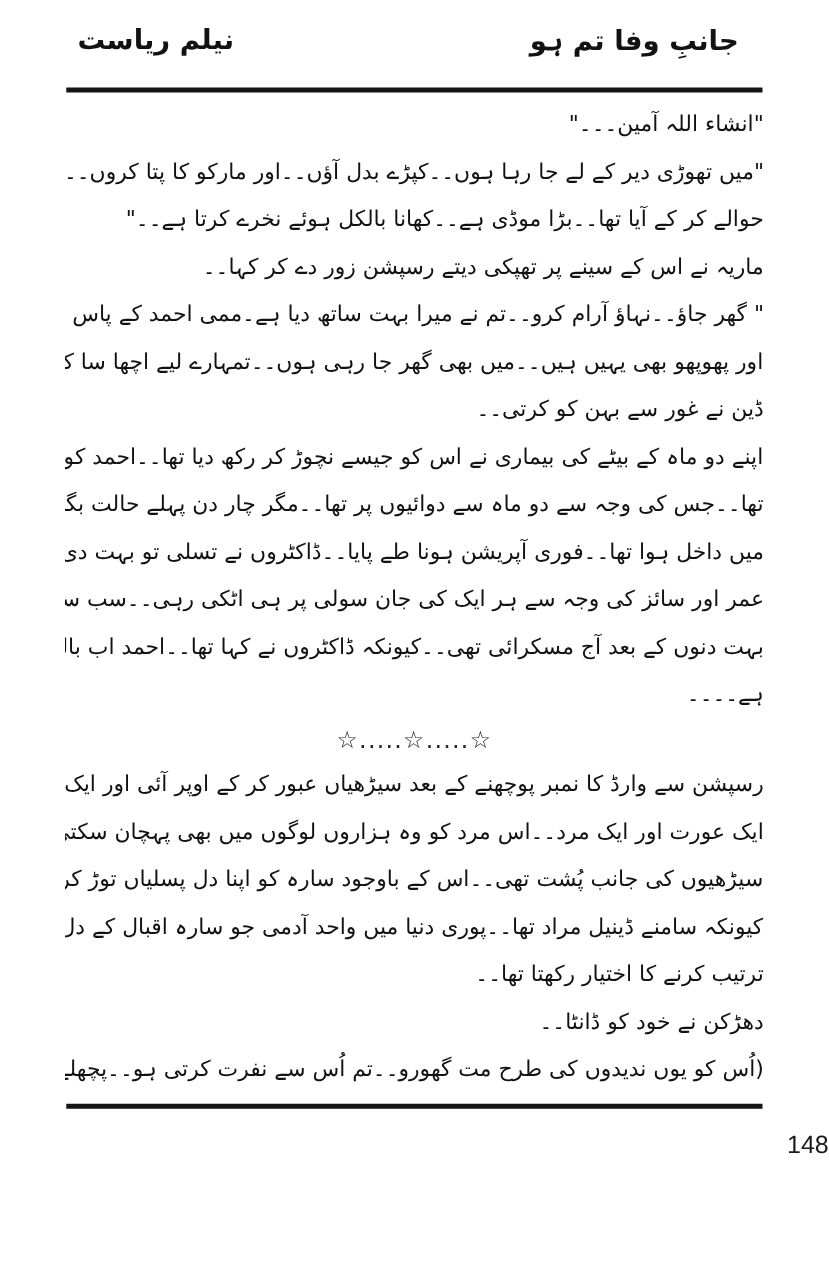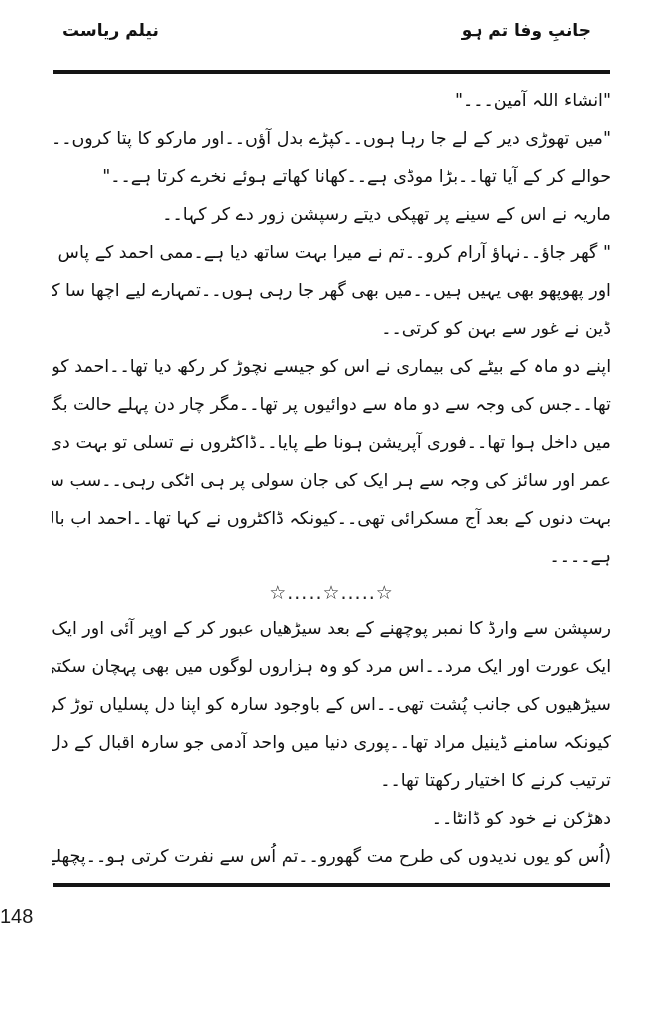--- a/index.html
+++ b/index.html
@@ -22,21 +22,21 @@
     height: 70px;
     padding: 20px 72px 0 62px;
     display: flex;
     flex-direction: row-reverse;      
     justify-content: space-between;
     align-items: flex-start;
   }
   .header .book-title,
   .header .author-name {
     direction: rtl;
-    font-size: 17px;
+    font-size: 22px;
     font-weight: bold;
     white-space: nowrap;
   }
   .rule {
     height: 4px;
     background: #151515;
     margin: 0 53px;
   }
   
   .body-text {
@@ -60,21 +60,21 @@
     line-height: 34px;
     height: 34px;
     color: #222222;
     letter-spacing: 1px;
   }
   
   .footer-rule {
     margin-top: 8px;
   }
   .page-number {
-    text-align: left;
+    text-align: right;
     margin-top: 18px;
     font-family: "Liberation Sans", "DejaVu Sans", sans-serif;
     font-size: 20px;
     color: #1a1a1a;
   }
 </style>
 </head>
 <body>
 
 <div class="page">
@@ -82,21 +82,21 @@
   <div class="header">
     <div class="book-title" lang="ur">جانبِ وفا تم ہو</div>
     <div class="author-name" lang="ur">نیلم ریاست</div>
   </div>
 
   <div class="rule"></div>
 
   <div class="body-text" lang="ur">
     <div class="text-line">"انشاء اللہ آمین۔۔۔"</div>
     <div class="text-line">"میں تھوڑی دیر کے لے جا رہا ہوں۔۔کپڑے بدل آؤں۔۔اور مارکو کا پتا کروں۔۔ڈرائیور کے</div>
-    <div class="text-line">حوالے کر کے آیا تھا۔۔بڑا موڈی ہے۔۔کھانا کھاتے ہوئے نخرے کرتا ہے۔۔"</div>
+    <div class="text-line">حوالے کر کے آیا تھا۔۔بڑا موڈی ہے۔۔کھانا بالکل ہوئے نخرے کرتا ہے۔۔"</div>
     <div class="text-line">ماریہ نے اس کے سینے پر تھپکی دیتے رسپشن زور دے کر کہا۔۔</div>
     <div class="text-line">" گھر جاؤ۔۔نہاؤ آرام کرو۔۔تم نے میرا بہت ساتھ دیا ہے۔ممی احمد کے پاس ہیں۔اس کی دادی</div>
     <div class="text-line">اور پھوپھو بھی یہیں ہیں۔۔میں بھی گھر جا رہی ہوں۔۔تمہارے لیے اچھا سا کھانا بنا کر لاؤں گی۔۔</div>
     <div class="text-line">ڈین نے غور سے بہن کو کرتی۔۔</div>
     <div class="text-line">اپنے دو ماہ کے بیٹے کی بیماری نے اس کو جیسے نچوڑ کر رکھ دیا تھا۔۔احمد کو پیدائشی طور پر دل میں مسئلہ</div>
     <div class="text-line">تھا۔۔جس کی وجہ سے دو ماہ سے دوائیوں پر تھا۔۔مگر چار دن پہلے حالت بگڑ جانے کی وجہ سے ہسپتال</div>
     <div class="text-line">میں داخل ہوا تھا۔۔فوری آپریشن ہونا طے پایا۔۔ڈاکٹروں نے تسلی تو بہت دی تھی۔۔مگر ننھے احمد کی</div>
     <div class="text-line">عمر اور سائز کی وجہ سے ہر ایک کی جان سولی پر ہی اٹکی رہی۔۔سب سے زیادہ متاثر ماریہ ہوئی تھی۔۔</div>
     <div class="text-line">بہت دنوں کے بعد آج مسکرائی تھی۔۔کیونکہ ڈاکٹروں نے کہا تھا۔۔احمد اب بالکل صحت مند</div>
     <div class="text-line">ہے۔۔۔۔</div>

